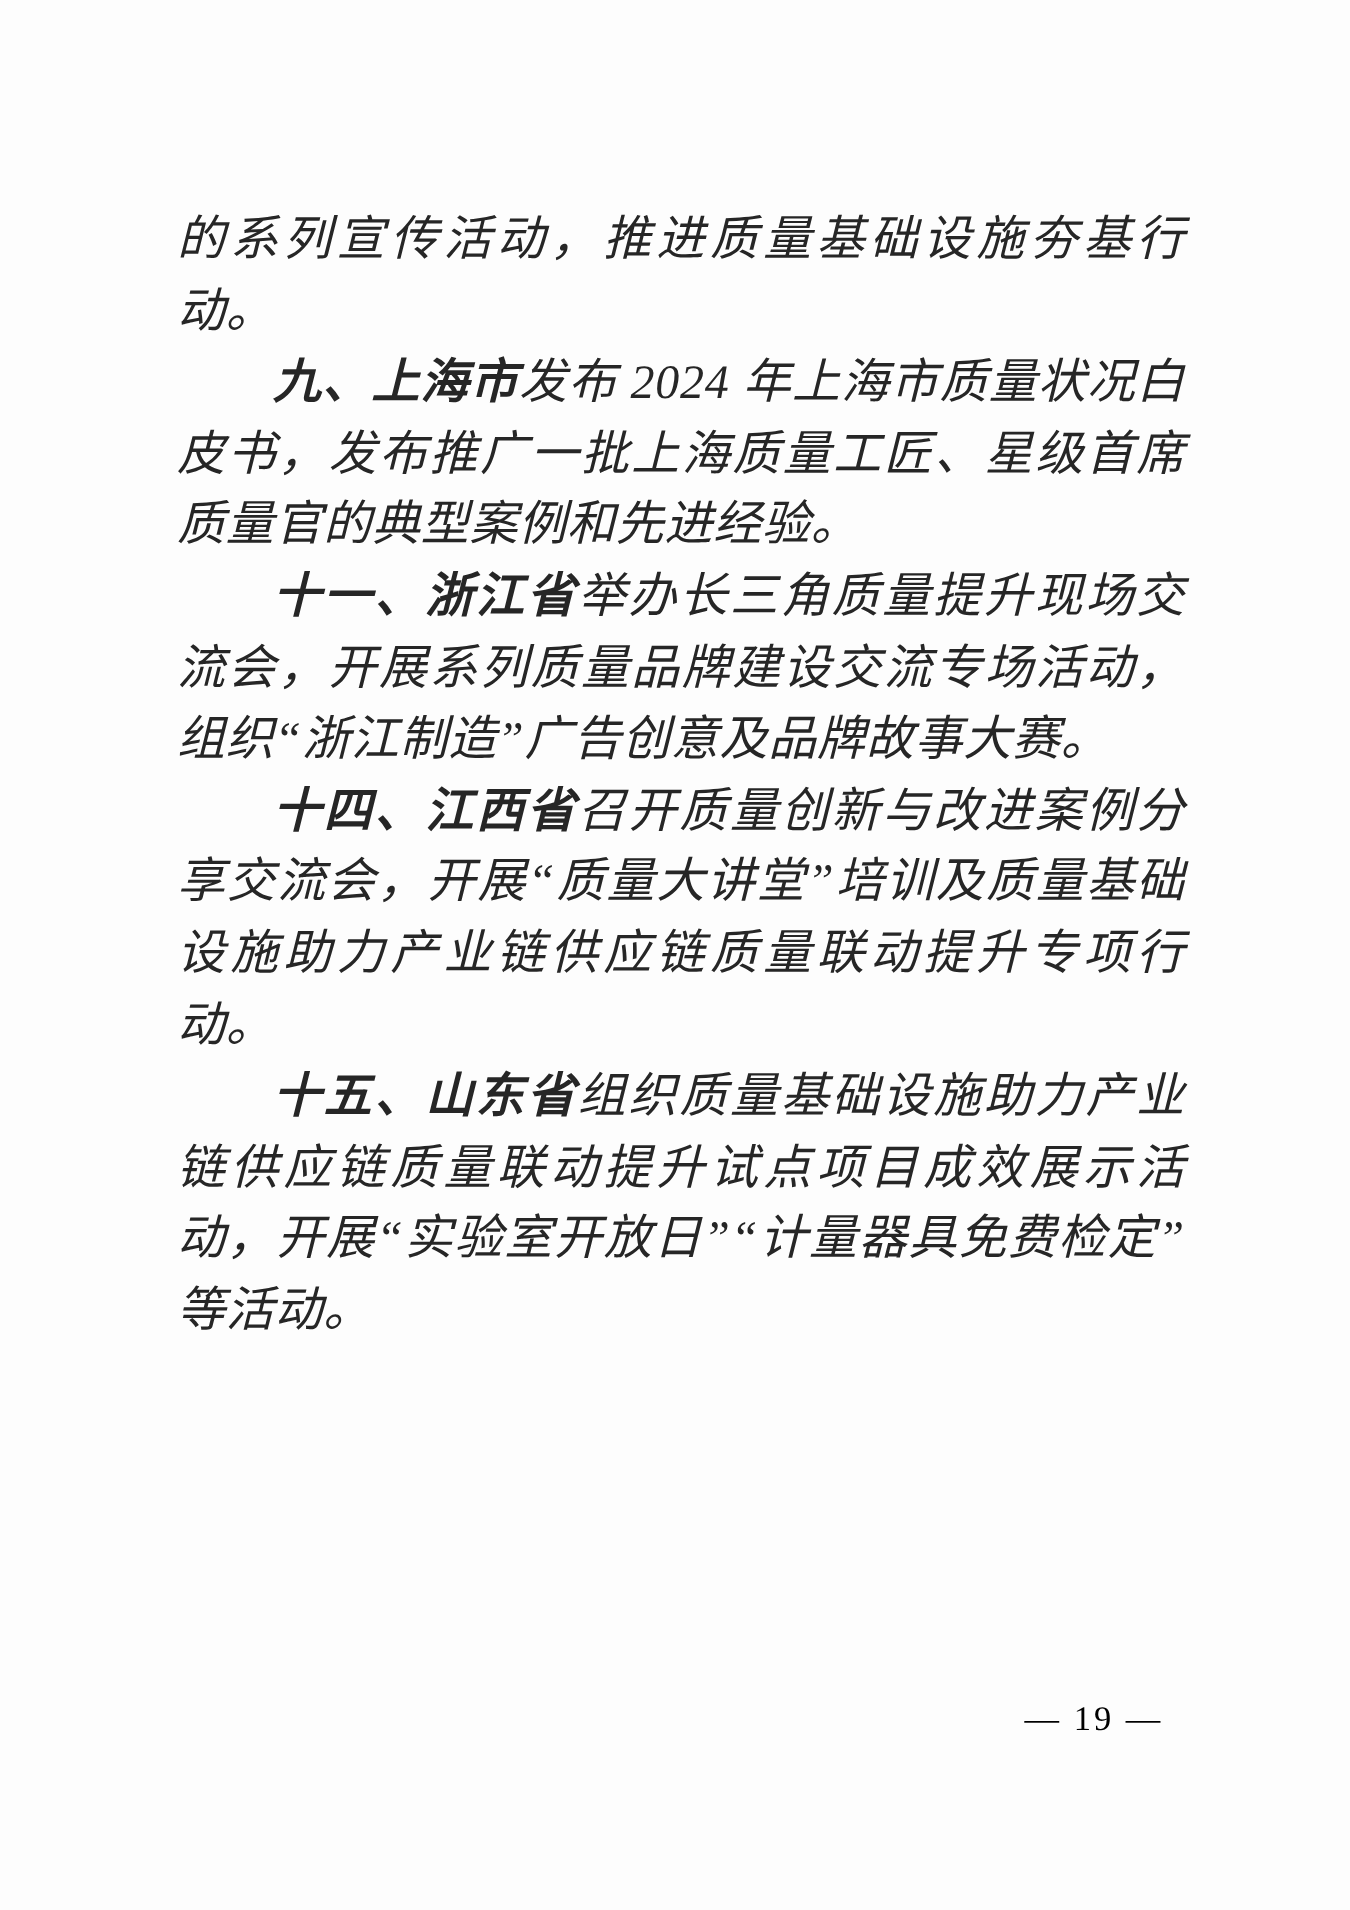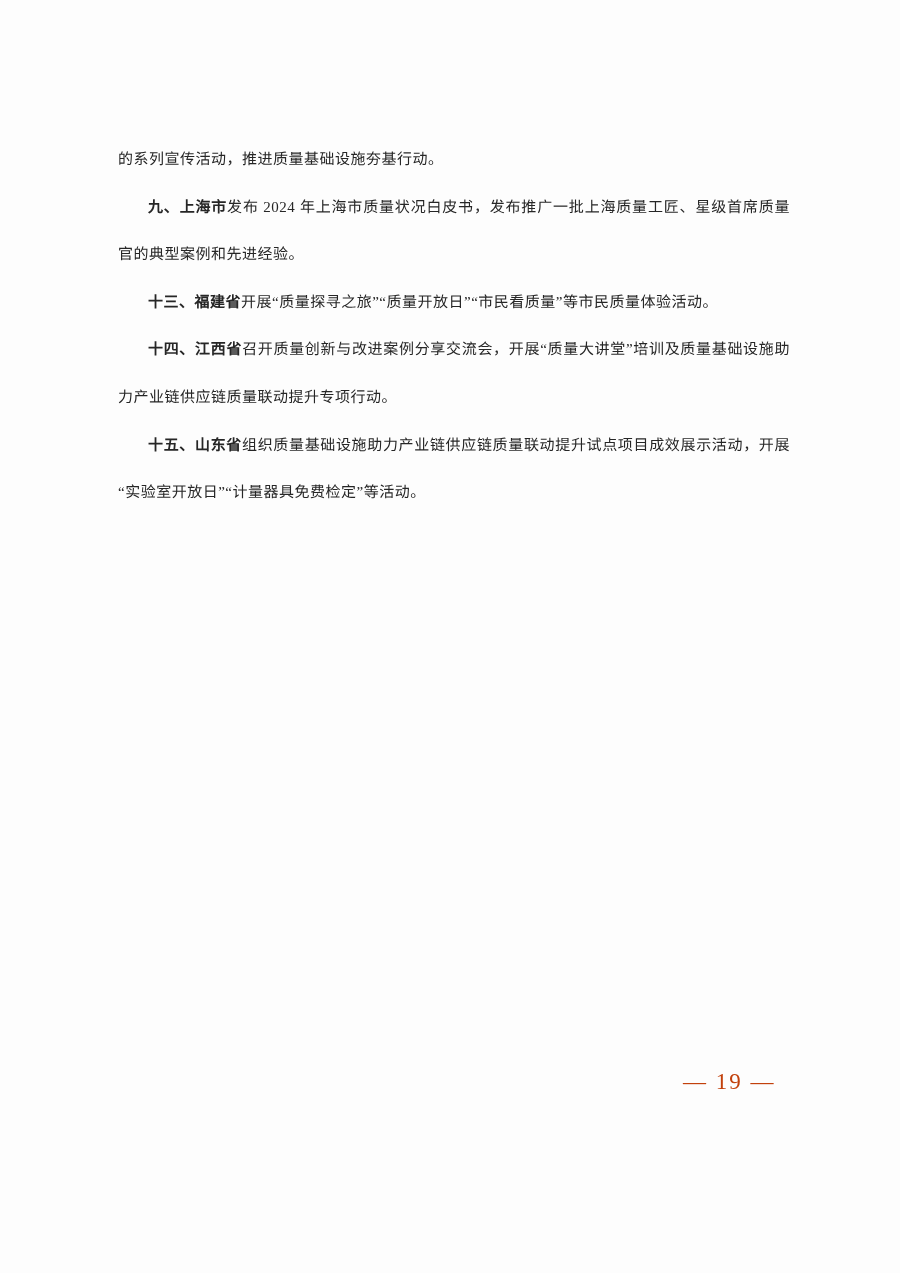--- a/index.html
+++ b/index.html
@@ -13,59 +13,60 @@
     height: 1273px;
     background: #fdfdfd;
     overflow: hidden;
     color: #262626;
   }
   .content {
     position: absolute;
     top: 136px;
     left: 118px;
     width: 672px;
-    font-size: 15px;
+    font-size: 32px;
     line-height: 47.6px;
     text-align: justify;
     text-justify: inter-character;
     letter-spacing: 0.5px;
+    font-style: italic;
   }
   .para {
     margin: 0;
   }
   .para.indent {
     text-indent: 2em;
   }
   .lead {
     font-weight: 700;
   }
   .page-number {
     position: absolute;
-    top: 1069px;
+    top: 1133px;
     left: 683px;
     font-size: 23px;
     letter-spacing: 2px;
-    color: #c2410c;
+    color: #000000;
     white-space: nowrap;
   }
 </style>
 </head>
 <body>
 
 <div class="page">
   <div class="content">
 
     <p class="para"><span>的系列宣传活动，推进质量基础设施夯基行动。</span></p>
 
     <p class="para indent"><span class="lead">九、上海市</span><span>发布 2024 年上海市质量状况白皮书，发布推广一批上海质量工匠、星级首席质量官的典型案例和先进经验。</span></p>
 
 
+    <p class="para indent"><span class="lead">十一、浙江省</span><span>举办长三角质量提升现场交流会，开展系列质量品牌建设交流专场活动，组织“浙江制造”广告创意及品牌故事大赛。</span></p>
 
 
-    <p class="para indent"><span class="lead">十三、福建省</span><span>开展“质量探寻之旅”“质量开放日”“市民看质量”等市民质量体验活动。</span></p>
 
     <p class="para indent"><span class="lead">十四、江西省</span><span>召开质量创新与改进案例分享交流会，开展“质量大讲堂”培训及质量基础设施助力产业链供应链质量联动提升专项行动。</span></p>
 
     <p class="para indent"><span class="lead">十五、山东省</span><span>组织质量基础设施助力产业链供应链质量联动提升试点项目成效展示活动，开展“实验室开放日”“计量器具免费检定”等活动。</span></p>
 
 
   </div>
 
   <div class="page-number">— 19 —</div>
 </div>

